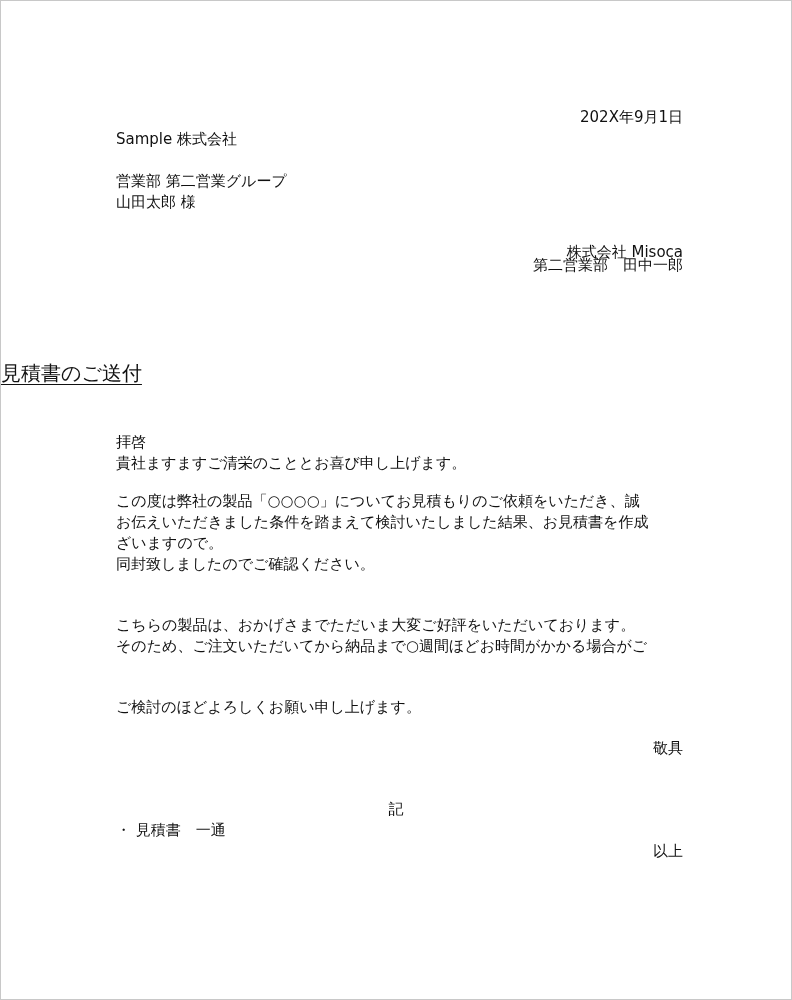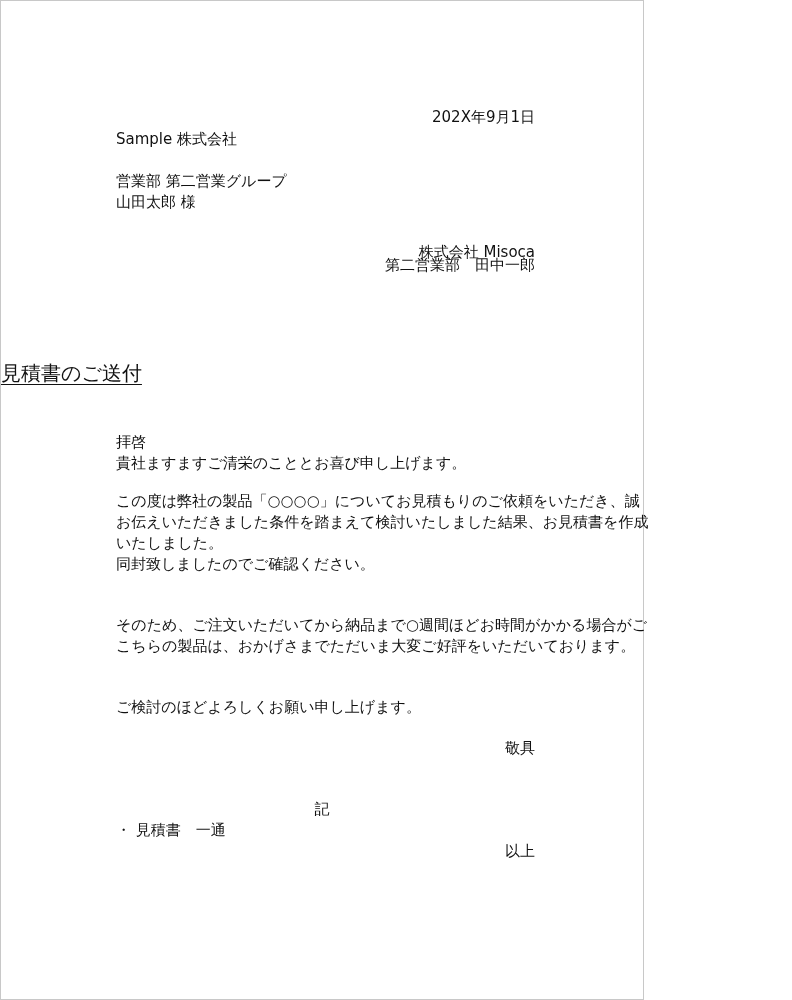--- a/index.html
+++ b/index.html
@@ -6,21 +6,21 @@
   body {
     width: 792px; height: 1000px;
     background: #ffffff;
     font-family: "DejaVu Sans", "Liberation Sans", sans-serif;
     color: #111111;
     overflow: hidden;
   }
   .page {
     position: relative;
     box-sizing: border-box;
-    width: 644px; height: 1000px;
+    width: 792px; height: 1000px;
     border: 1px solid #c8c8c8;
     background: #ffffff;
   }
   .abs { position: absolute; white-space: nowrap; font-size: 15px; line-height: 21px; }
   .left { left: 115px; }
   .right { right: 108px; text-align: right; }
   .title {
     position: absolute; left: 0; right: 0; top: 359px;
     text-align: left; font-size: 20px; line-height: 26px;
   }
@@ -46,27 +46,27 @@
   <div class="title">
     <span>見積書のご送付</span>
   </div>
 
   <div class="abs left" style="top:431px;">拝啓</div>
   <div class="abs left" style="top:452px;">貴社ますますご清栄のこととお喜び申し上げます。</div>
 
   <div class="para" style="top:490px;">
     <div>この度は弊社の製品「○○○○」についてお見積もりのご依頼をいただき、誠</div>
     <div>お伝えいただきました条件を踏まえて検討いたしました結果、お見積書を作成</div>
-    <div>いたしました。</div>
+    <div>ざいますので。</div>
     <div>同封致しましたのでご確認ください。</div>
   </div>
 
   <div class="para" style="top:614px;">
+    <div>こちらの製品は、おかげさまでただいま大変ご好評をいただいております。</div>
     <div>そのため、ご注文いただいてから納品まで○週間ほどお時間がかかる場合がご</div>
-    <div>こちらの製品は、おかげさまでただいま大変ご好評をいただいております。</div>
   </div>
 
   <div class="para" style="top:696px;">
     <div>ご検討のほどよろしくお願い申し上げます。</div>
   </div>
 
   <div class="abs right" style="top:737px;">敬具</div>
 
   <div class="center" style="top:798px;">記</div>
   <div class="abs left" style="top:819px;">・ 見積書　一通</div>

